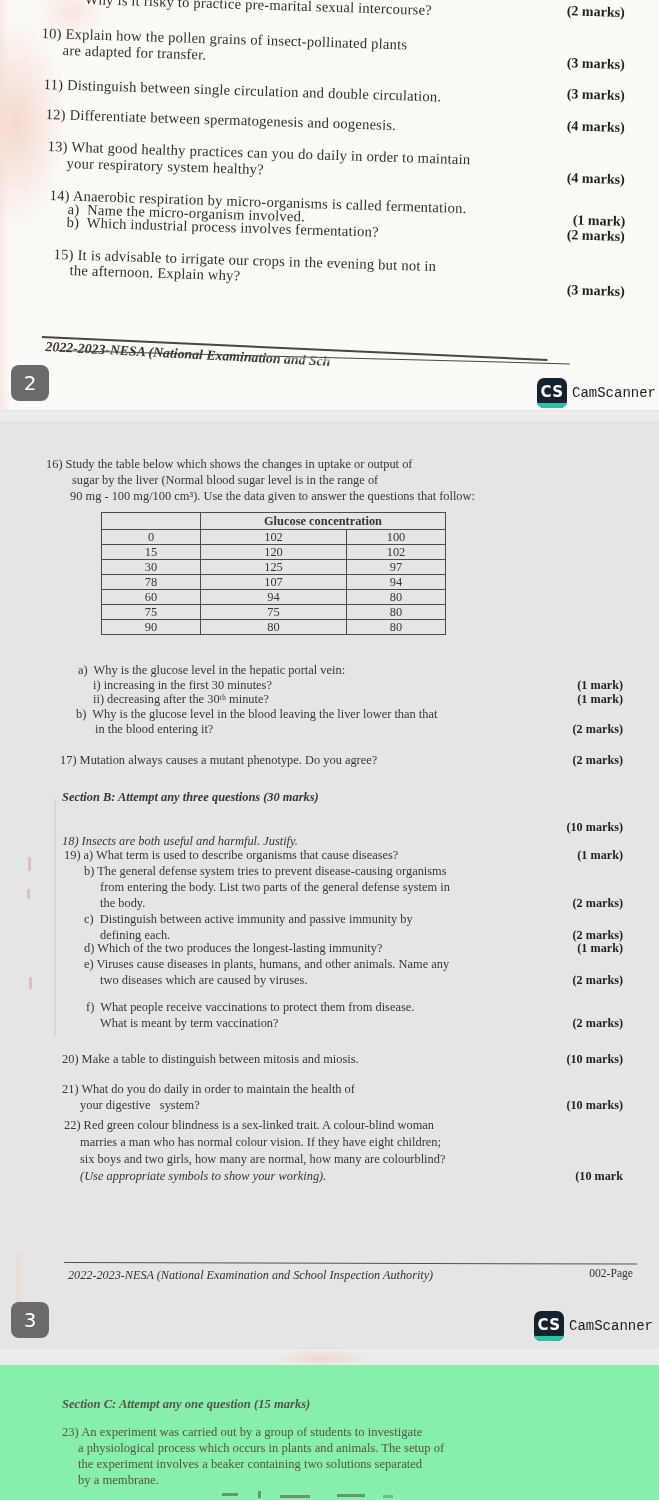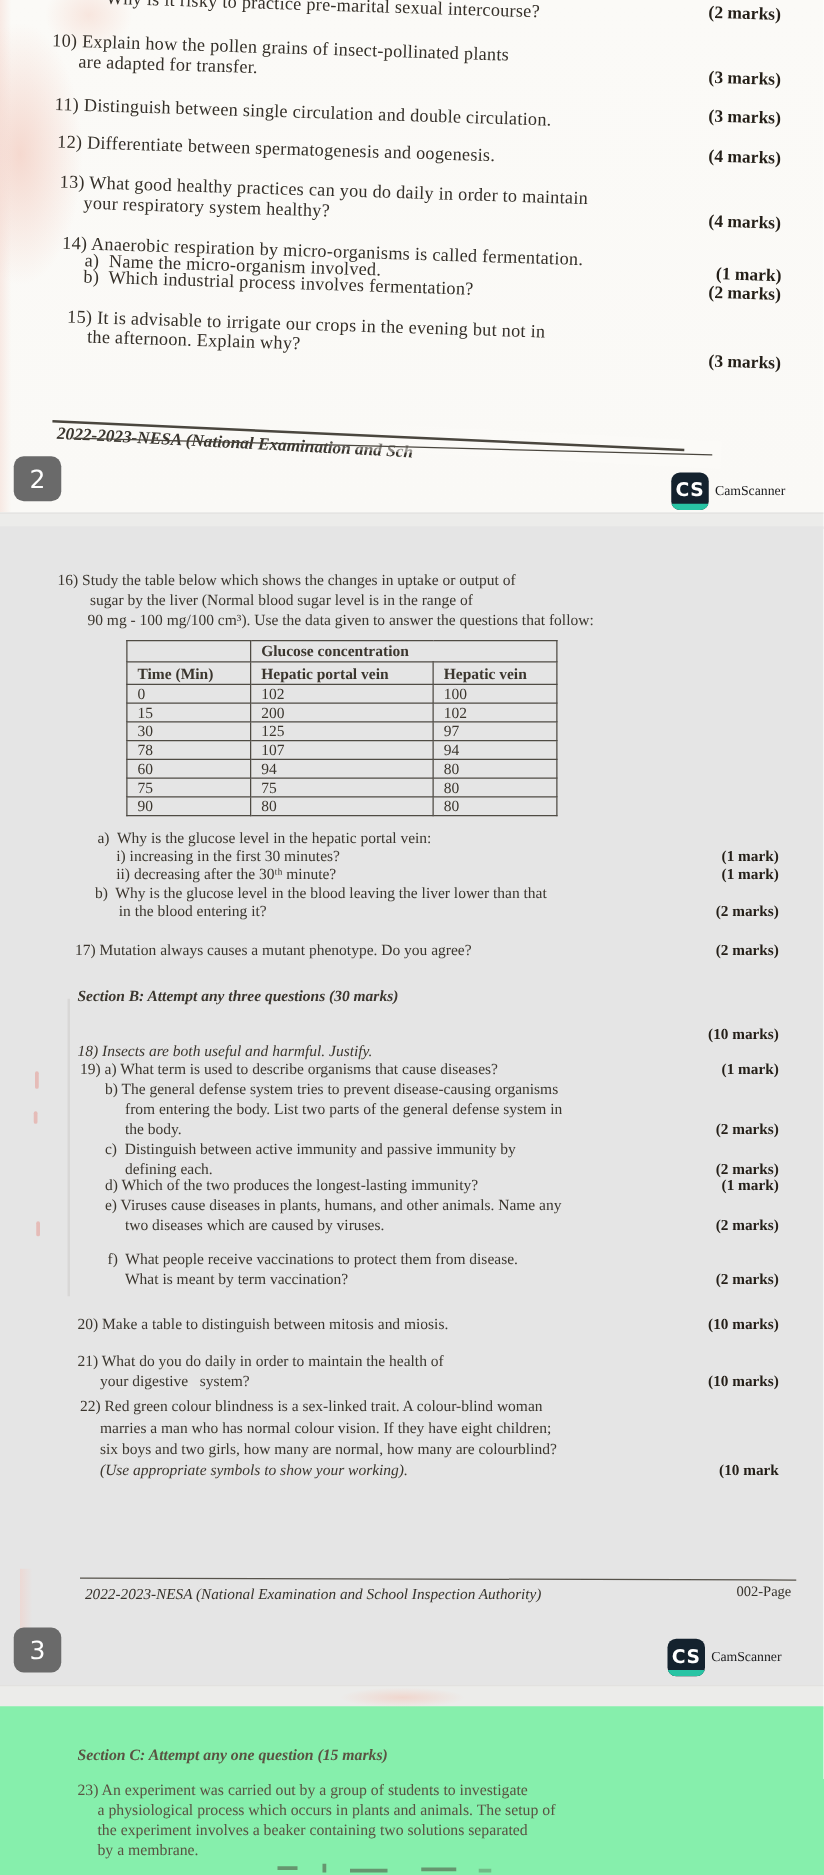--- a/index.html
+++ b/index.html
@@ -34,26 +34,26 @@
   
   .badge{position:absolute;width:38px;height:36px;background:#6a6a6a;border-radius:8px;
     color:#fff;font-family:"DejaVu Sans","Liberation Sans",sans-serif;font-size:20px;
     display:flex;align-items:center;justify-content:center;}
   .cslogo{position:absolute;display:flex;align-items:center;gap:5px;}
   .csicon{position:relative;width:30px;height:30px;background:#14222e;border-radius:7px;
     display:flex;align-items:center;justify-content:center;overflow:hidden;}
   .csicon span{color:#fff;font-family:"DejaVu Sans","Liberation Sans",sans-serif;
     font-weight:bold;font-size:15px;margin-top:-3px;letter-spacing:.5px;}
   .csbar{position:absolute;left:0;bottom:0;width:100%;height:5px;background:#28c4a4;}
-  .csname{font-size:11px;color:#1b1b1d;}
+  .csname{font-size:14px;color:#1b1b1d;font-family:Liberation Mono, monospace;}
   
   #gtable-wrap{position:absolute;left:101px;top:91px;}
   table{border-collapse:collapse;}
   th,td{border:1.2px solid #4f4b44;font-size:12.4px;color:#3b362e;
-    text-align:left;padding:0 8px;font-weight:normal;height:14px;line-height:14px;}
+    text-align:center;padding:0 22px;font-weight:normal;height:14px;line-height:14px;}
   thead th{font-weight:bold;}
   tr.h1 th{height:16px;}
   tr.h2 th{height:17px;}
   
   #p3rule{left:64px;top:841px;width:573px;height:1.2px;background:#56524a;transform:rotate(.15deg);}
   #p3footer-left{position:absolute;left:68px;top:847px;font-style:italic;font-size:12.2px;color:#37332c;}
   #p3footer-right{position:absolute;right:26px;top:846px;font-size:11.6px;color:#37332c;}
   
   .artifact{position:absolute;pointer-events:none;}
   #blob1{left:-34px;top:18px;width:100px;height:210px;
@@ -138,35 +138,30 @@
           <colgroup>
             <col style="width: 99px;">
             <col style="width: 146px;">
             <col style="width: 99px;">
           </colgroup>
           <thead>
             <tr class="h1">
               <th></th>
               <th colspan="2">Glucose concentration</th>
             </tr>
-            <tr class="h2">
-              <th>Time (Min)</th>
-              <th>Hepatic portal vein</th>
-              <th>Hepatic vein</th>
-            </tr>
           </thead>
           <tbody>
             <tr>
               <td>0</td>
               <td>102</td>
               <td>100</td>
             </tr>
             <tr>
               <td>15</td>
-              <td>200</td>
+              <td>120</td>
               <td>102</td>
             </tr>
             <tr>
               <td>30</td>
               <td>125</td>
               <td>97</td>
             </tr>
             <tr>
               <td>78</td>
               <td>107</td>

